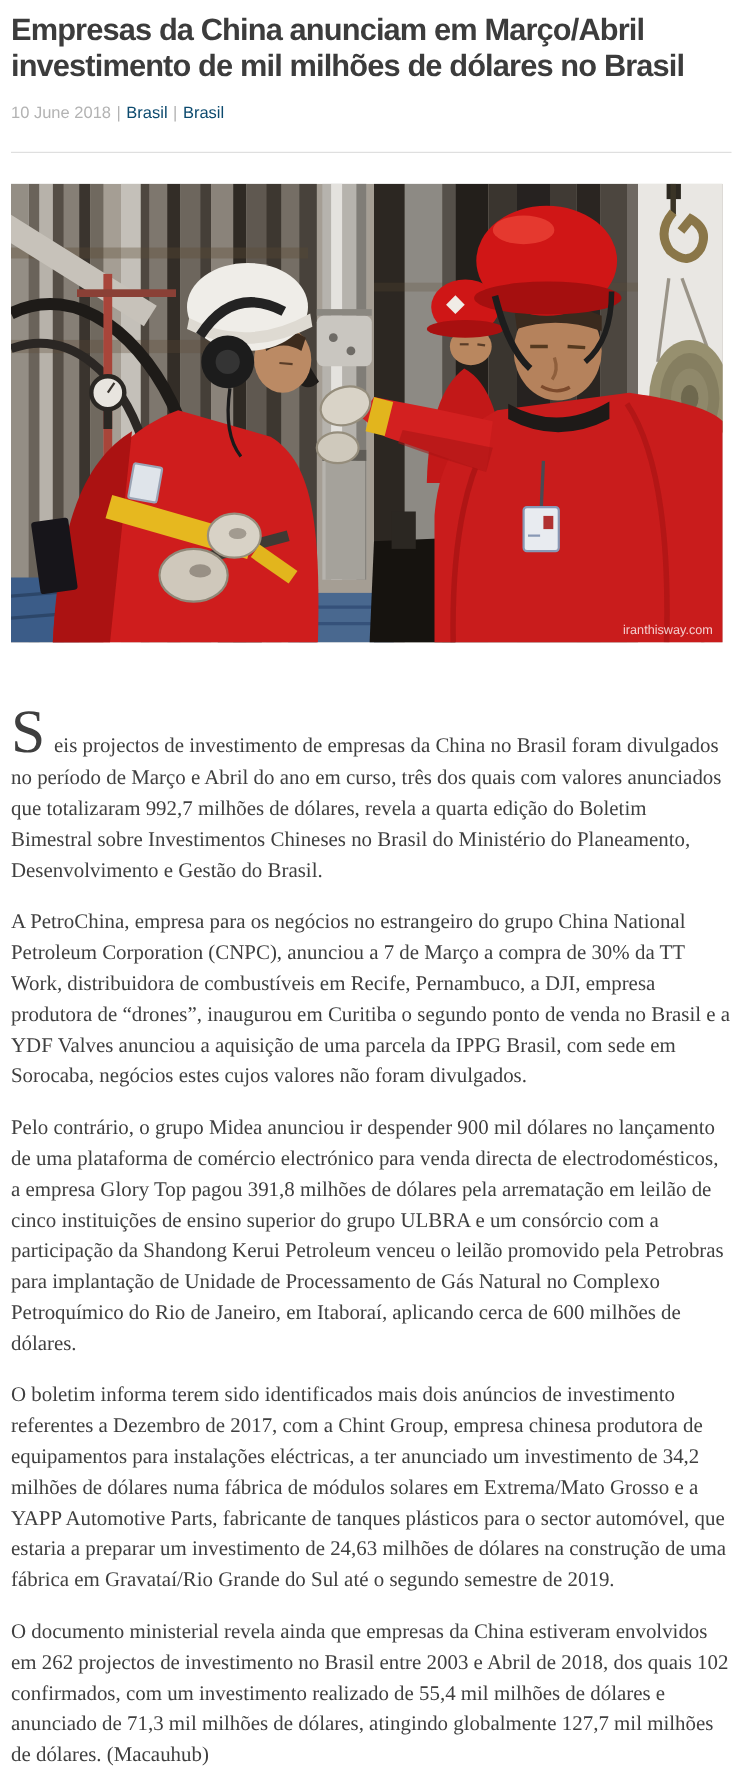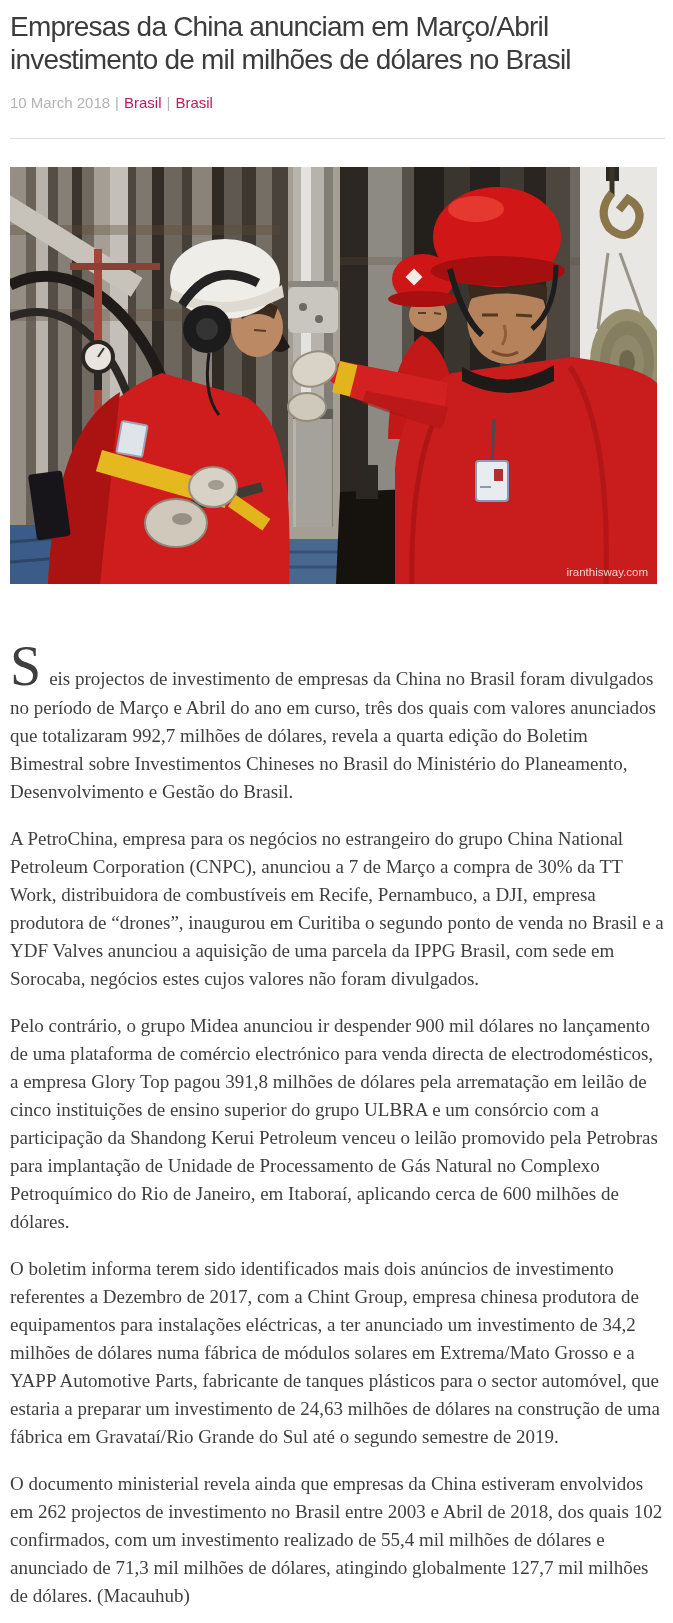--- a/index.html
+++ b/index.html
@@ -1,42 +1,42 @@
 <!DOCTYPE html>
 <html><head>
 <meta charset="utf-8">
 <style>
   html,body{margin:0;padding:0;background:#ffffff;}
   body{width:673px;min-height:1623px;font-family:"Liberation Serif",serif;color:#3f3f3f;}
   .page{padding:8px 8px 30px 10px;width:655px;box-sizing:content-box;}
   h1.article-title{
     font-family:"Liberation Sans",sans-serif;
-    font-weight:400;font-size:28px;line-height:33px;letter-spacing:-0.8px;
+    font-weight:700;font-size:28px;line-height:33px;letter-spacing:-0.8px;
     color:#3c3c3c;margin:2px 0 18px 0;
   }
   .meta{font-family:"Liberation Sans",sans-serif;font-size:15px;line-height:18px;color:#b3b3b3;margin:0 0 26px 0;}
-  .meta a{color:#be185d;text-decoration:none;}
+  .meta a{color:#0c4a6e;text-decoration:none;}
   .meta .sep{margin:0 5px;}
   .divider{border:none;border-top:1px solid #dcdcdc;margin:0 0 28px 0;height:0;}
   figure.article-figure{margin:0 0 54px 0;}
   figure.article-figure svg{display:block;}
   article p{font-size:19px;line-height:28px;margin:0 0 19px 0;}
   article p:last-child{margin-bottom:0;}
   .dropcap{font-size:56px;line-height:1;margin-right:8px;color:#3f3f3f;}
 </style>
 </head>
 <body>
 
 <div class="page">
   <article>
 
     <h1 class="article-title">Empresas da China anunciam em Março/Abril investimento de mil milhões de dólares no Brasil</h1>
 
     <div class="meta">
-      <span>10 March 2018</span><span class="sep">|</span><a href="#">Brasil</a><span class="sep">|</span><a href="#">Brasil</a>
+      <span>10 June 2018</span><span class="sep">|</span><a href="#">Brasil</a><span class="sep">|</span><a href="#">Brasil</a>
     </div>
 
     <hr class="divider">
 
     <figure class="article-figure">
       <svg width="647" height="417" viewBox="0 0 647 417" xmlns="http://www.w3.org/2000/svg">
 
         <rect width="647" height="417" fill="#a59e94"></rect>
         <rect x="560" y="0" width="87" height="417" fill="#e9e7e3"></rect>
         <rect x="0" y="0" width="42" height="62" fill="#f2f1ee"></rect>

